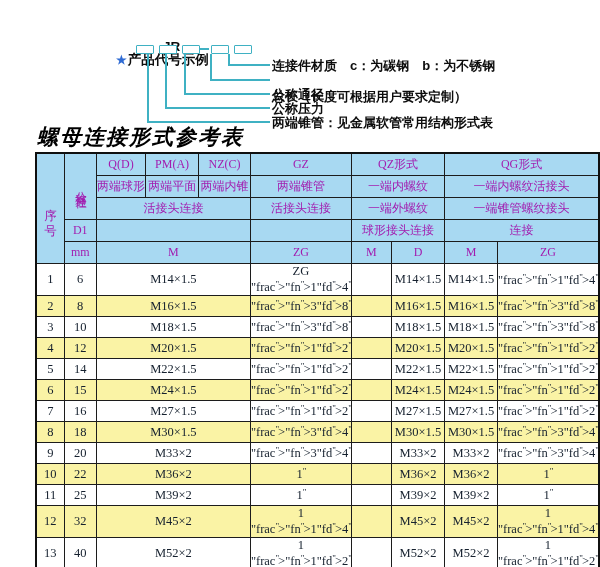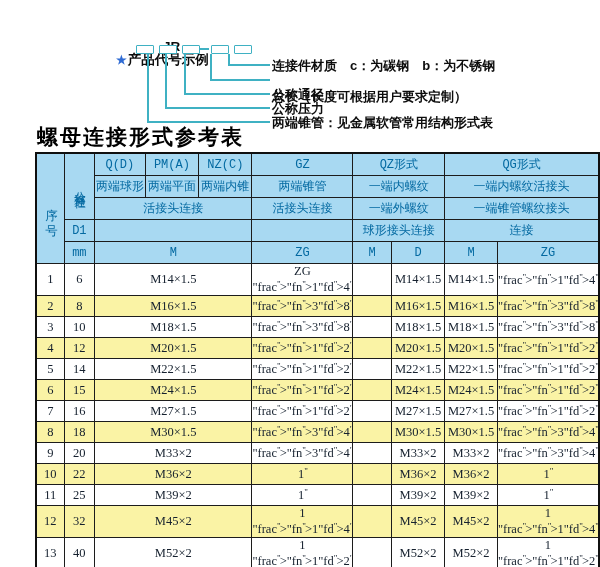--- a/index.html
+++ b/index.html
@@ -15,30 +15,30 @@
   .code-prefix{left:115px;top:39px;font-family:"Liberation Sans",sans-serif;
     font-weight:bold;font-size:13.5px;color:#0d0d0d;margin-left:48px;}
   .cbox{width:16px;height:7px;border:1.5px solid var(--teal,#3fb1c3);
     border-radius:1px;top:45px;background:#fff;}
   .cdash{width:9px;height:2px;background:var(--teal,#3fb1c3);left:200px;top:48px;}
   .lline{border-left:2px solid var(--teal,#3fb1c3);
     border-bottom:2px solid var(--teal,#3fb1c3);}
   .dlabel{left:272px;font-weight:bold;font-size:13px;color:#0d0d0d;
     white-space:nowrap;font-family:"Liberation Sans",sans-serif;}
   
-  .page-title{left:37px;top:123px;font-size:21px;font-weight:bold;
+  .page-title{left:37px;top:123px;font-size:21px;font-weight:bold;font-style:italic;
     letter-spacing:2px;color:#000;font-family:"DejaVu Serif",serif;white-space:nowrap;}
   
   table.ref{left:35px;top:152px;position:absolute;border-collapse:collapse;
     table-layout:fixed;border:2px solid #101010;}
   table.ref th,table.ref td{
     border:1px solid #1c1c1c;text-align:center;vertical-align:middle;
     padding:0;overflow:hidden;}
   table.ref th{background:var(--header-blue,#a8d9f2);font-weight:normal;
-    font-size:12px;height:21px;color:#0369a1;font-family:Liberation Mono, monospace;}
+    font-size:12px;height:21px;color:#a21caf;}
   table.ref td{background:#ffffff;font-size:12.5px;height:20px;color:#15202e;}
   table.ref tr.alt td{background:var(--row-yellow,#faf3a5);}
   .vtext{writing-mode:vertical-rl;text-orientation:upright;display:inline-block;line-height:1;}
   .xh{letter-spacing:17px;padding-top:17px;font-size:12.5px;}
   .tj{letter-spacing:2px;padding-top:2px;font-size:11.5px;}
   .in{font-size:9px;vertical-align:4px;letter-spacing:-1px;}
 </style>
 </head>
 <body>
 

